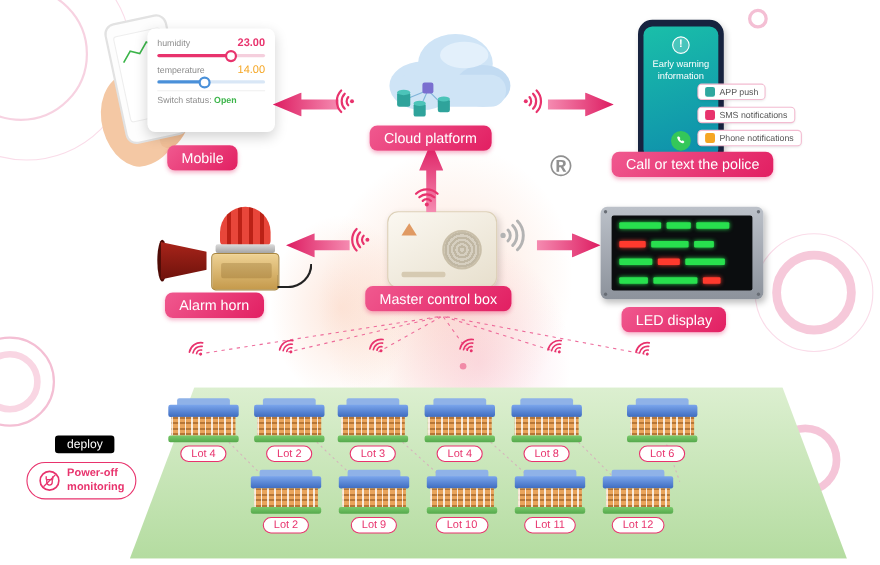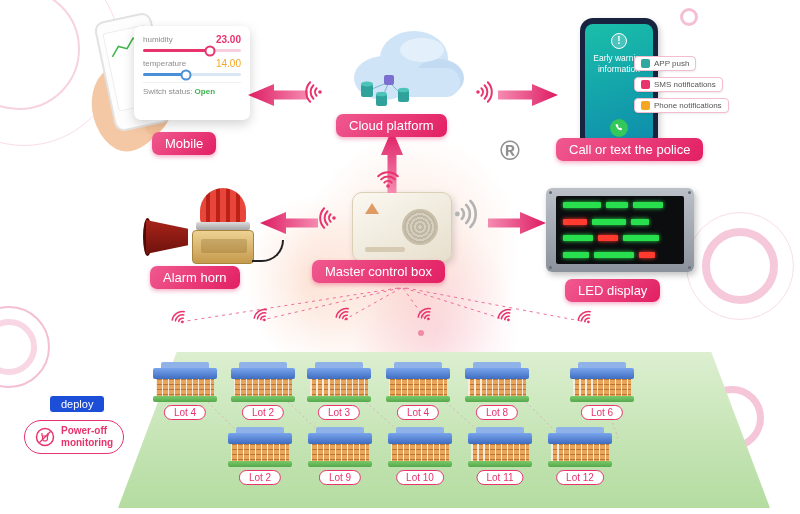--- a/index.html
+++ b/index.html
@@ -48,21 +48,21 @@
         border-radius:13px;padding:6px 5px;z-index:4;box-shadow:2px 3px 6px rgba(0,0,0,.2);}
   .phone-r .screen{position:relative;width:100%;height:100%;border-radius:8px;
         background:linear-gradient(160deg,#1abfa9,#0e8cac);overflow:hidden;}
   .warn-icon{width:16px;height:16px;margin:9px auto 4px;border-radius:50%;border:1px solid #fff;
         background:rgba(255,255,255,.22);color:#fff;font-size:10px;line-height:14px;text-align:center;font-weight:bold;}
   .warn-title{color:#fff;font-size:8.5px;text-align:center;line-height:1.3;padding:0 4px;}
   .call-btn{position:absolute;bottom:7px;left:50%;transform:translateX(-50%);width:18px;height:18px;
         border-radius:50%;background:#34c759;display:flex;align-items:center;justify-content:center;}
   .chip{position:absolute;display:flex;gap:4px;background:#fff;border:1px solid #f3bcd1;
         border-radius:4px;padding:2px 6px;font-size:8px;color:#555;z-index:5;white-space:nowrap;
-        box-shadow:0 1px 2px rgba(0,0,0,.08);}
+        box-shadow:0 1px 2px rgba(0,0,0,.08);margin-top:20px;}
   .chip .dot{width:9px;height:9px;border-radius:2px;flex:none;}
   .dot-teal{background:#2fa89f;} .dot-pink{background:#e8336d;} .dot-orange{background:#f5a623;}
   .reg-mark{position:absolute;left:500px;top:136px;font-size:27px;color:#909090;font-weight:bold;z-index:4;}
 
   
   .alarm{position:absolute;left:146px;top:182px;width:120px;height:88px;z-index:4;}
   .horn-cone{position:absolute;left:0;top:38px;width:42px;height:34px;background:linear-gradient(#a8241a,#6f120c);
         clip-path:polygon(0 0,100% 26%,100% 74%,0 100%);}
   .horn-mouth{position:absolute;left:-3px;top:36px;width:9px;height:38px;background:#4f0b06;border-radius:50%;}
   .dome{position:absolute;left:54px;top:6px;width:46px;height:36px;
@@ -114,21 +114,21 @@
         background:linear-gradient(#7aa5ec,#3e6cc0);}
   .h-body{position:absolute;left:3px;top:19px;width:58px;height:17px;background:#e9a45b;
         background-image:repeating-linear-gradient(90deg,rgba(255,255,255,.8) 0 1.5px,transparent 1.5px 6px),
                           repeating-linear-gradient(180deg,rgba(140,80,25,.55) 0 1.5px,transparent 1.5px 5px);}
   .h-base{position:absolute;left:0;top:36px;width:64px;height:6px;border-radius:2px;
         background:linear-gradient(#79c96a,#55a94c);}
   .lot-label{position:absolute;top:45px;left:50%;transform:translateX(-50%);background:#fff;
         border:1px solid #e8336d;color:#e8336d;font-size:10px;padding:1px 9px;border-radius:9px;white-space:nowrap;}
 
   
-  .deploy-tag{position:absolute;left:50px;top:396px;background:#1d4ed8;color:#fff;font-size:11px;
+  .deploy-tag{position:absolute;left:50px;top:396px;background:#000000;color:#fff;font-size:11px;
         padding:2px 11px;border-radius:3px;z-index:3;}
   .monitor-pill{position:absolute;left:24px;top:420px;height:34px;display:flex;align-items:center;gap:6px;
         background:#fff;border:1.5px solid #e8336d;border-radius:17px;padding:0 10px;z-index:3;}
   .monitor-text{font-size:10px;line-height:1.2;color:#e8336d;font-weight:bold;}
 
   .overlay{position:absolute;left:0;top:0;z-index:1;pointer-events:none;}
 </style>
 </head>
 <body>
 
@@ -268,21 +268,21 @@
     <div class="horn-base"></div>
     <div class="wire"></div>
   </div>
   <div class="badge" style="left:150px;top:266px">Alarm horn</div>
 
   <div class="master">
     <div class="mb-logo"></div>
     <div class="mb-speaker"></div>
     <div class="mb-slot"></div>
   </div>
-  <div class="badge" style="left:312px;top:260px">Master control box</div>
+  <div class="badge" style="left:332px;top:260px">Master control box</div>
 
   <div class="led-frame">
     <div class="led-screen">
       <div class="led-row">
           <span class="seg g" style="width:38px"></span>
           <span class="seg g" style="width:22px"></span>
           <span class="seg g" style="width:30px"></span>
         </div>
       <div class="led-row">
           <span class="seg r" style="width:24px"></span>

